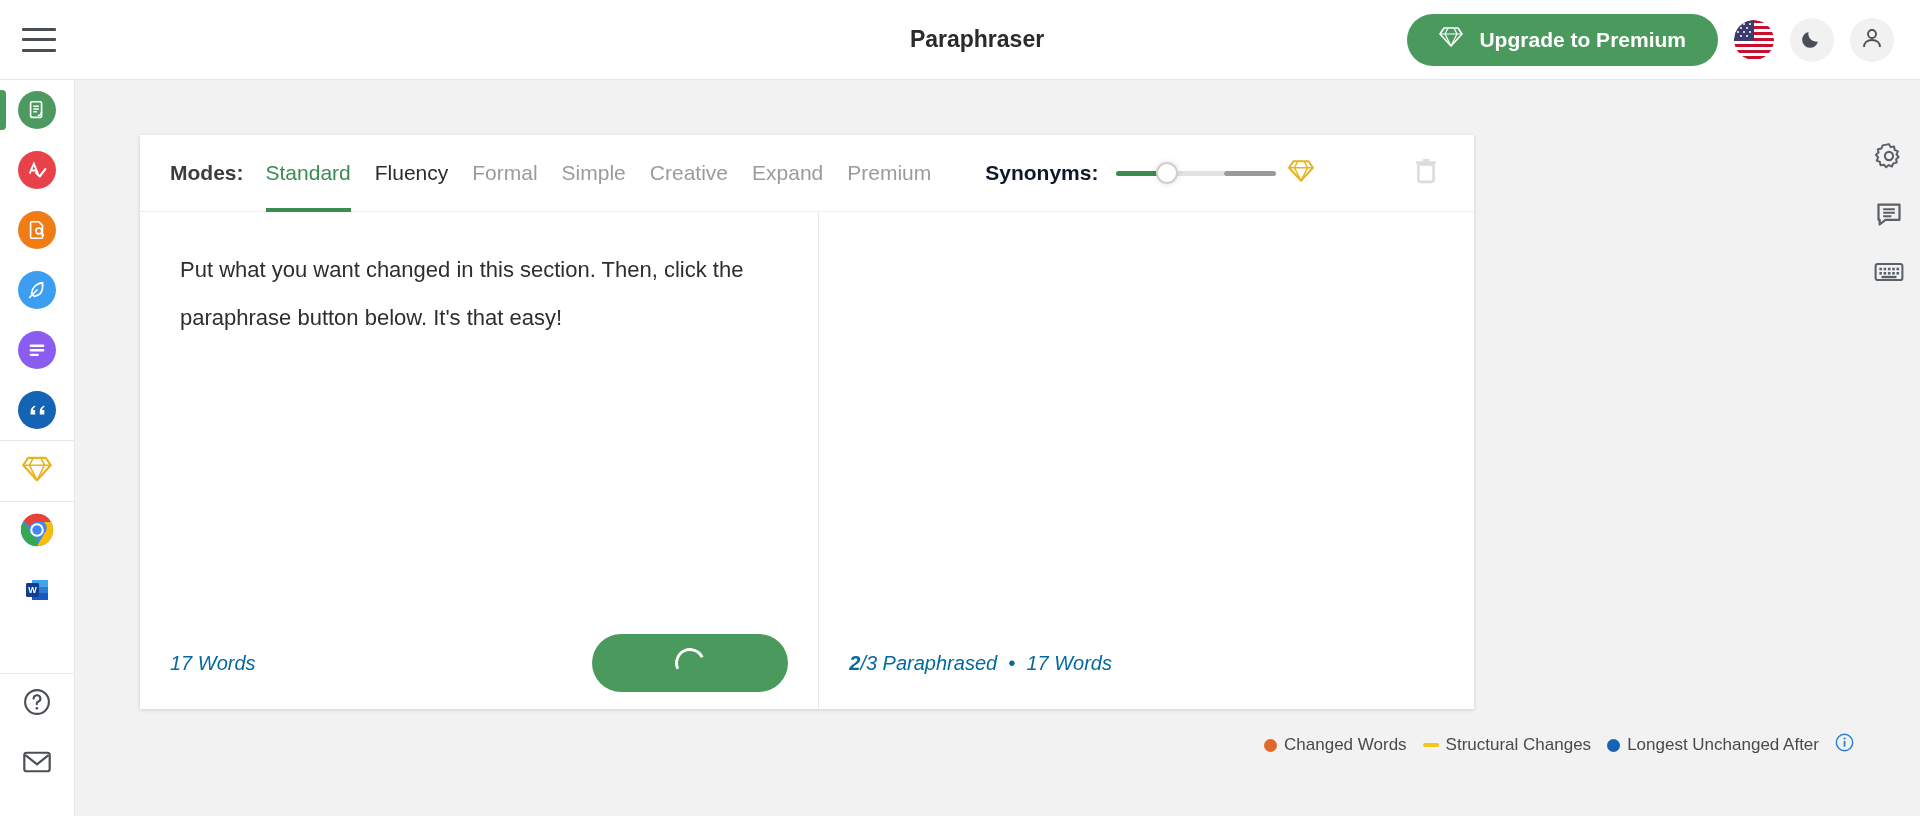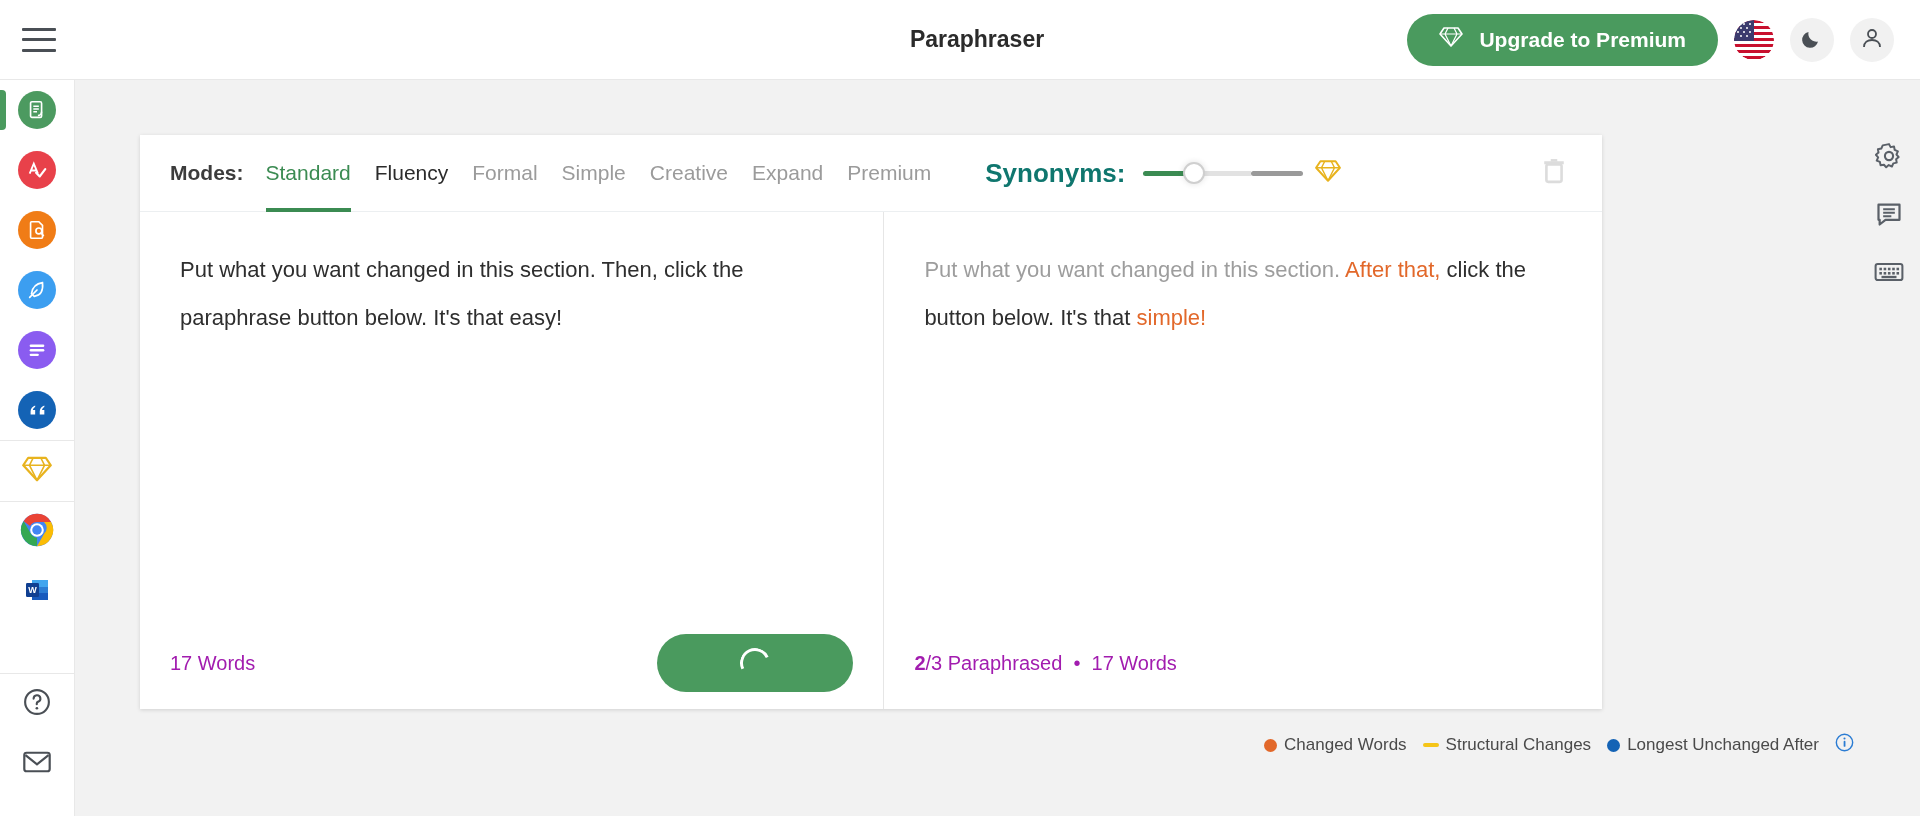--- a/index.html
+++ b/index.html
@@ -100,21 +100,21 @@
 
   
   .page {
     position: absolute; top: 80px; left: 75px;
     width: 1845px; height: 736px;
     background: #f2f2f2;
   }
 
   .card {
     position: absolute; top: 55px; left: 65px;
-    width: 1462px; height: 574px;
+    width: 1334px; height: 574px;
     background: #ffffff;
     box-shadow: 0 1px 4px rgba(0,0,0,.14);
   }
 
   
   .modebar {
     height: 77px; display: flex; align-items: center;
     border-bottom: 1px solid #eceff1;
     position: relative; padding-left: 30px;
   }
@@ -123,21 +123,21 @@
     font-size: 21px; color: #9b9b9b; margin-right: 24px; cursor: pointer;
     height: 77px; display: flex; align-items: center; position: relative;
     font-family: Liberation Sans, sans-serif;
   }
   .mode.enabled { color: #2b2b2b; }
   .mode.active { color: #3b8b52; }
   .mode.active::after {
     content: ""; position: absolute; left: 0; right: 0; bottom: 0;
     height: 4px; background: #3b8b52;
   }
-  .syn-label { font-size: 26px; font-weight: bold; color: #0f766e; margin-left: 30px; margin-right: 18px; }
+  .syn-label { font-size: 21px; font-weight: bold; color: #0f172a; margin-left: 30px; margin-right: 18px; }
   .slider { position: relative; width: 160px; height: 22px; display: flex; align-items: center; cursor: pointer; }
   .slider-green { position: absolute; left: 0; width: 48px; height: 5px; background: #3b8b52; border-radius: 3px; }
   .slider-light { position: absolute; left: 48px; width: 60px; height: 5px; background: #e2e2e2; }
   .slider-dark { position: absolute; left: 108px; width: 52px; height: 5px; background: #9a9a9a; border-radius: 3px; }
   .slider-thumb {
     position: absolute; left: 40px; width: 22px; height: 22px;
     border-radius: 50%; background: #fff; border: 2px solid #cfcfcf;
     box-shadow: 0 0 6px rgba(0,0,0,.12);
   }
   .trash-btn { position: absolute; right: 36px; top: 50%; transform: translateY(-50%); cursor: pointer; }
@@ -154,21 +154,21 @@
   }
   .t-gray { color: #9d9d9d; }
   .t-orange { color: #e2682a; }
   .t-dark { color: #2e2e2e; }
 
   .pane-footer {
     position: absolute; bottom: 0; left: 0; right: 0;
     height: 92px; display: flex; align-items: center;
     padding: 0 30px;
   }
-  .words { font-size: 20px; color: #a21caf; }
+  .words { font-size: 20px; color: #0369a1; font-style: italic; }
   .words b { font-weight: bold; }
   .paraphrase-btn {
     margin-left: auto; width: 196px; height: 58px;
     background: #4a9a5e; border: none; border-radius: 29px;
     display: flex; align-items: center; justify-content: center;
     cursor: pointer;
   }
   .spinner {
     width: 30px; height: 30px; border-radius: 50%;
     border: 3px solid transparent; border-left-color: #ffffff; border-top-color: #ffffff;
@@ -467,21 +467,20 @@
         <div class="pane-text">Put what you want changed in this section. Then, click the paraphrase button below. It's that easy!</div>
         <div class="pane-footer">
           <div class="words">17 Words</div>
           <button class="paraphrase-btn">
             <span class="spinner"></span>
           </button>
         </div>
       </div>
 
       <div class="pane pane-right">
-        <div class="pane-text"><span class="t-gray">Put what you want changed in this section. </span><span class="t-orange">After that,</span><span class="t-dark"> click the button below. It's that </span><span class="t-orange">simple!</span></div>
         <div class="pane-footer">
           <div class="words"><b>2</b><span>/3 Paraphrased</span>&nbsp;&nbsp;<span>•</span>&nbsp;&nbsp;<span>17 Words</span></div>
         </div>
       </div>
 
     </div>
   </div>
 
   <div class="legend">
     <div class="lg">

